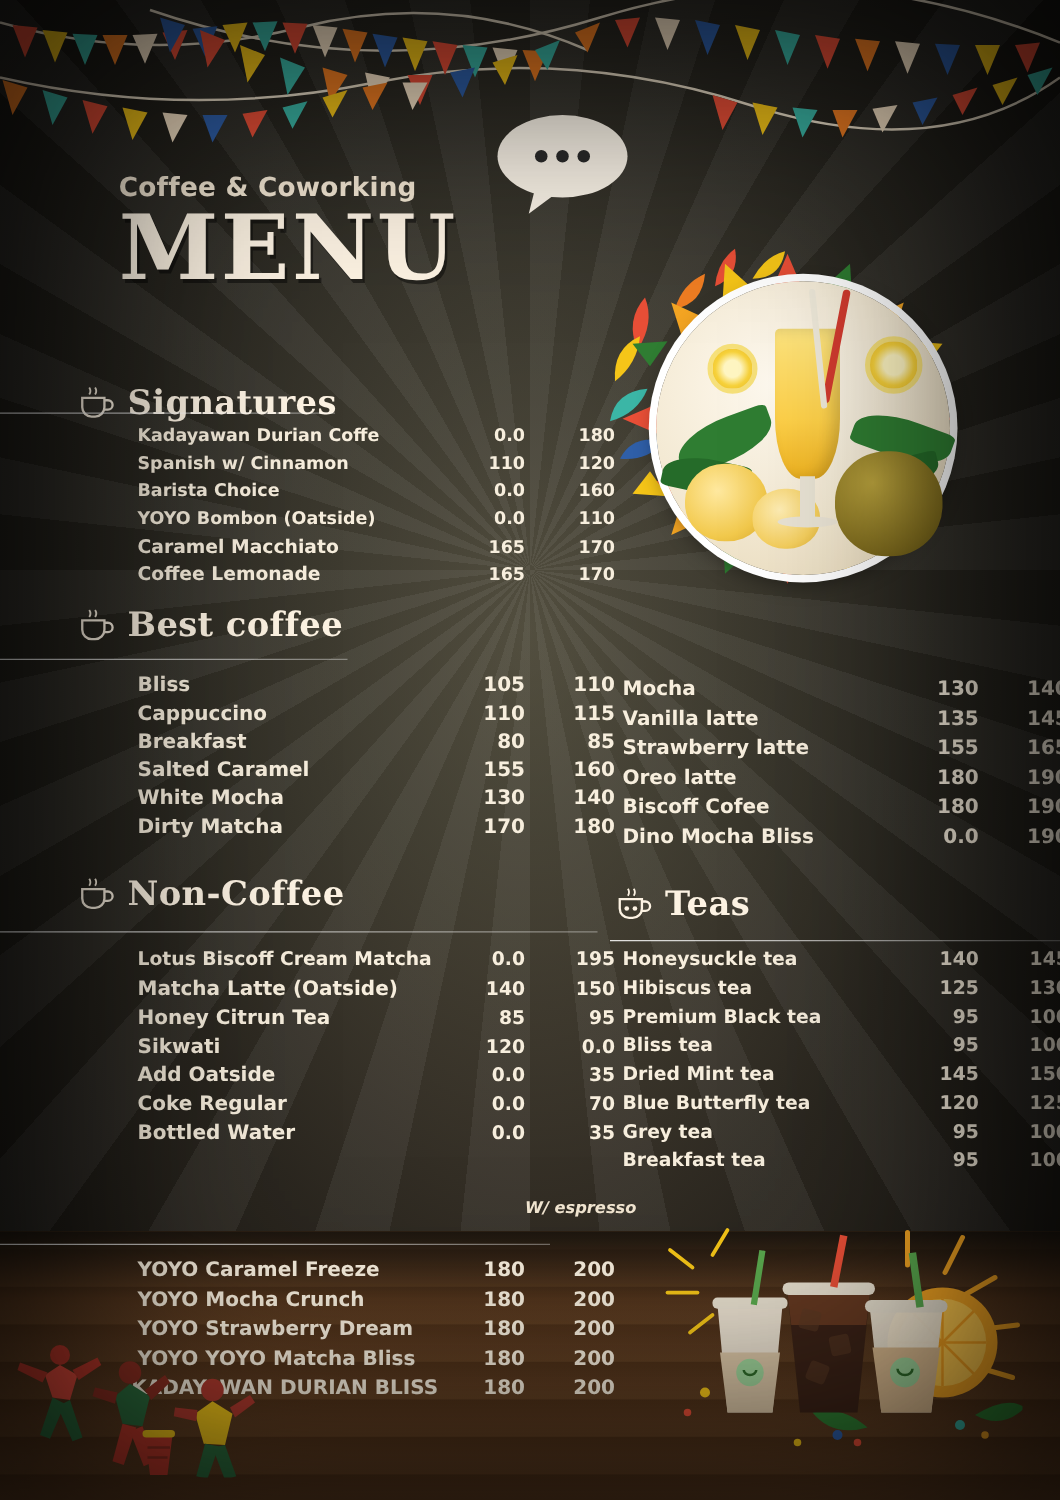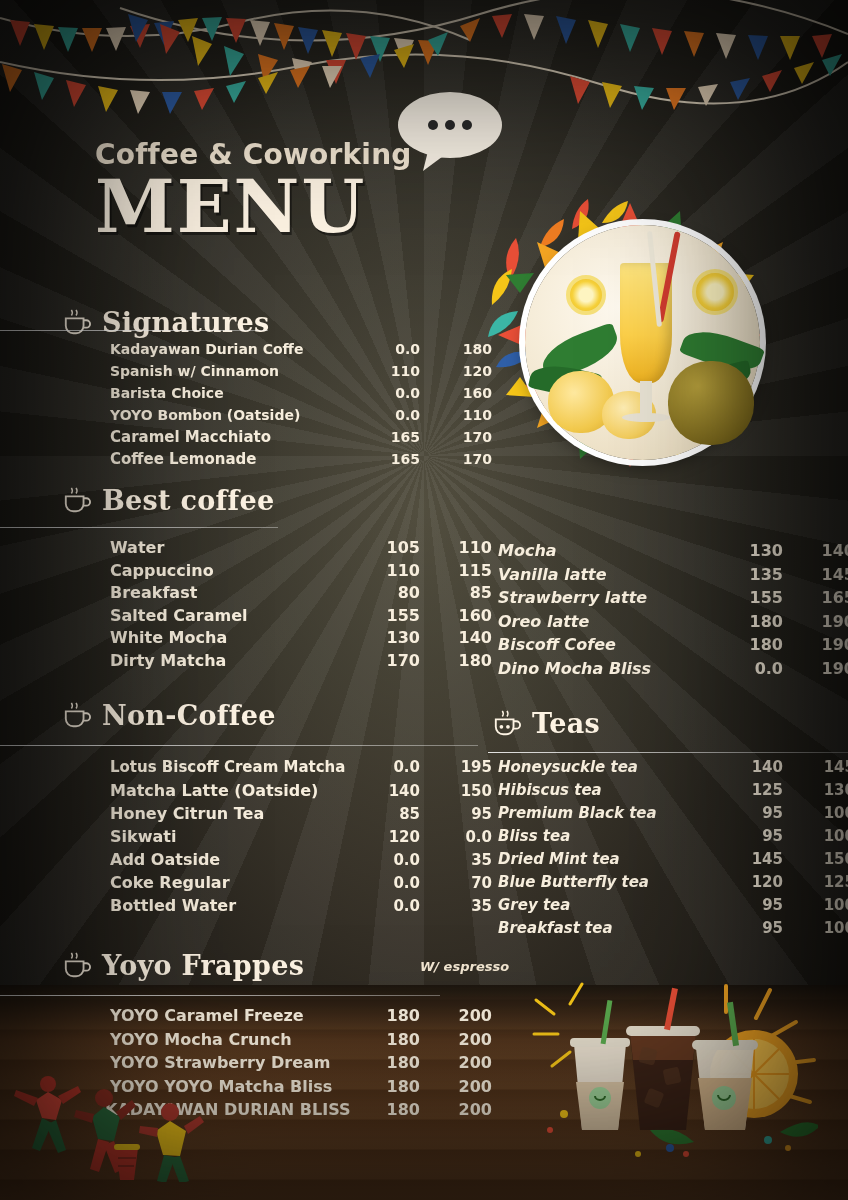--- a/index.html
+++ b/index.html
@@ -67,21 +67,21 @@
     pointer-events:none;
   }
 
   
   .bunting { position:absolute; top:0; left:0; width:848px; height:130px; }
 
   
   .header { position:absolute; left:95px; top:138px; }
   .subtitle {
     font-family: "DejaVu Sans", sans-serif;
-    font-size: 28px; color:#f6ead6; font-weight:700; letter-spacing:0.2px;
+    font-size: 21px; color:#f6ead6; font-weight:700; letter-spacing:0.2px;
   }
   .bigtitle {
     font-family: "DejaVu Serif", serif;
     font-size: 72px; line-height: 0.95; color:#fdf3e3; font-weight:700;
     letter-spacing: 2px; margin-top: 2px;
     text-shadow: 2px 3px 0 rgba(0,0,0,0.45);
   }
   .speech { position:absolute; left:395px; top:85px; }
 
   
@@ -118,21 +118,21 @@
   .col-note {
     position:absolute;
     font-family: "DejaVu Sans", sans-serif;
     font-size:13px; color:#f3e7d2; font-weight:600;
   }
 
   
   .L .name { width: 250px; }
   .L .p1 { width: 60px; }
   .L .p2 { width: 72px; }
-  .R .name { width: 225px; font-style: italic; }
+  .R .name { width: 225px; }
   .R .p1 { width: 60px; }
   .R .p2 { width: 72px; }
 
   
   .hero { position:absolute; left:470px; top:185px; width:320px; height:320px; }
   .hero .disc {
     position:absolute; left:55px; top:40px; width:235px; height:235px; border-radius:50%;
     background: radial-gradient(circle at 40% 35%, #fffaf0 0%, #f2e7cf 60%, #e6d7b6 100%);
     box-shadow: 0 0 0 6px #ffffff, 0 6px 18px rgba(0,0,0,0.45);
   }
@@ -363,21 +363,21 @@
       <path d="M4 10 h19 v8 a8 8 0 0 1 -8 8 h-3 a8 8 0 0 1 -8 -8 z" fill="none" stroke="#fdf3e3" stroke-width="2"></path>
       <path d="M23 12 h3 a4 4 0 0 1 0 8 h-3" fill="none" stroke="#fdf3e3" stroke-width="2"></path>
       <path d="M10 7 q2 -3 0 -6 M15 7 q2 -3 0 -6" stroke="#fdf3e3" stroke-width="1.6" fill="none"></path>
     </svg>
     <span class="section-title">Best coffee</span>
   </div>
   <div class="rule" style="left:0px; top:527px; width:278px;"></div>
 
   <div class="item-list L" style="left:110px; top:540px; font-size:16px;">
     <div class="row" style="height:22.5px">
-      <span class="name">Water</span>
+      <span class="name">Bliss</span>
       <span class="p1">105</span>
       <span class="p2">110</span>
     </div>
     <div class="row" style="height:22.5px">
       <span class="name">Cappuccino</span>
       <span class="p1">110</span>
       <span class="p2">115</span>
     </div>
     <div class="row" style="height:22.5px">
       <span class="name">Breakfast</span>
@@ -530,28 +530,20 @@
       <span class="p1">95</span>
       <span class="p2">100</span>
     </div>
     <div class="row" style="height:23px">
       <span class="name">Breakfast tea</span>
       <span class="p1">95</span>
       <span class="p2">100</span>
     </div>
   </div>
 
-  <div class="section-head" style="left:62px; top:950px;">
-    <svg class="cupicon" viewBox="0 0 32 30" xmlns="http://www.w3.org/2000/svg">
-      <path d="M4 10 h19 v8 a8 8 0 0 1 -8 8 h-3 a8 8 0 0 1 -8 -8 z" fill="none" stroke="#fdf3e3" stroke-width="2"></path>
-      <path d="M23 12 h3 a4 4 0 0 1 0 8 h-3" fill="none" stroke="#fdf3e3" stroke-width="2"></path>
-      <path d="M10 7 q2 -3 0 -6 M15 7 q2 -3 0 -6" stroke="#fdf3e3" stroke-width="1.6" fill="none"></path>
-    </svg>
-    <span class="section-title">Yoyo Frappes</span>
-  </div>
   <div class="rule" style="left:0px; top:995px; width:440px;"></div>
   <div class="col-note" style="left:420px; top:959px;font-style:italic;">W/ espresso</div>
 
   <div class="item-list L" style="left:110px; top:1008px; font-size:16px;">
     <div class="row" style="height:23.5px">
       <span class="name">YOYO Caramel Freeze</span>
       <span class="p1">180</span>
       <span class="p2">200</span>
     </div>
     <div class="row" style="height:23.5px">

